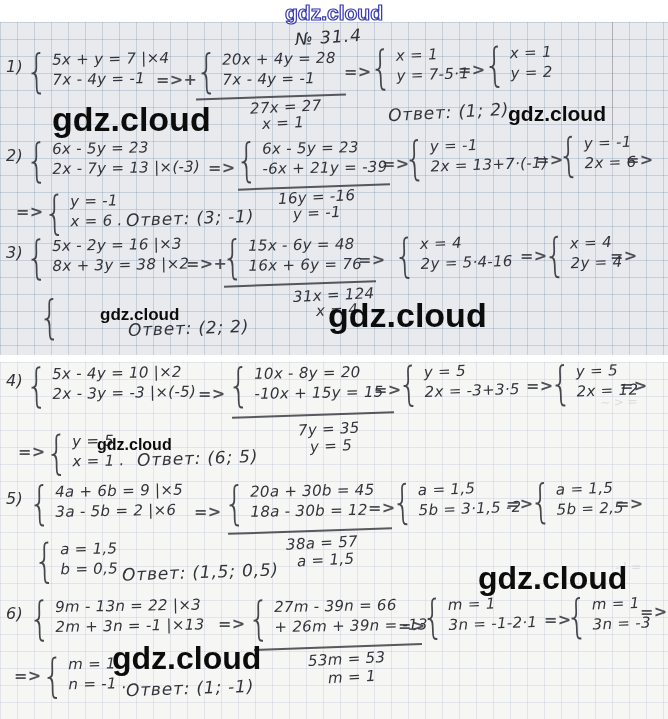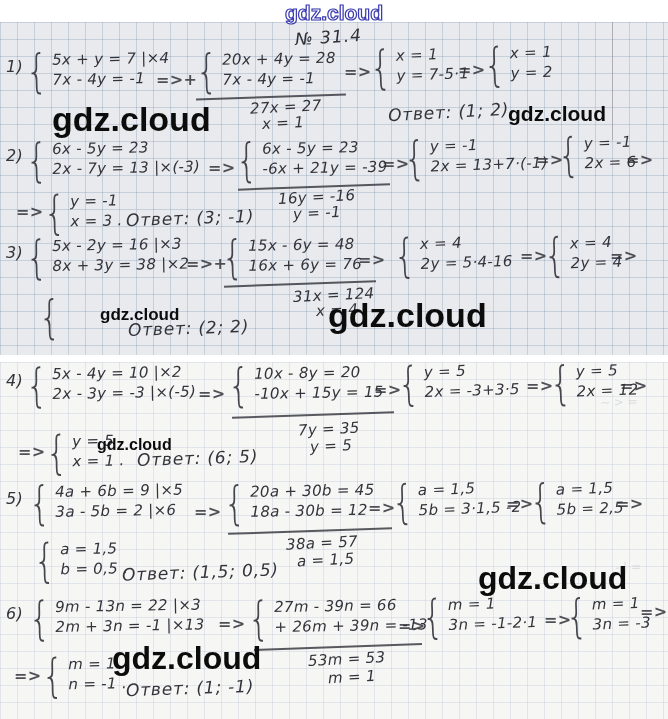--- a/index.html
+++ b/index.html
@@ -140,21 +140,21 @@
     <span>y = -1</span>
     <span>2x = 6</span>
   </div>
 </div>
 <span class="op" style="left:626px;top:150px;">=&gt;</span>
 <span class="op" style="left:16px;top:202px;">=&gt;</span>
 <div class="sys" style="left:40px;top:192px;transform:rotate(-1deg);">
   <span class="brace">{</span>
   <div class="lines">
     <span>y = -1</span>
-    <span>x = 3 .</span>
+    <span>x = 6 .</span>
   </div>
 </div>
 <span class="ans" style="left:126px;top:208px;transform:rotate(-2deg);">Ответ: (3; -1)</span>
 
 <span class="label" style="left:6px;top:243px;">3)</span>
 <div class="sys" style="left:22px;top:236px;transform:rotate(-1deg);">
   <span class="brace">{</span>
   <div class="lines">
     <span>5x - 2y = 16  |×3</span>
     <span>8x + 3y = 38  |×2</span>

